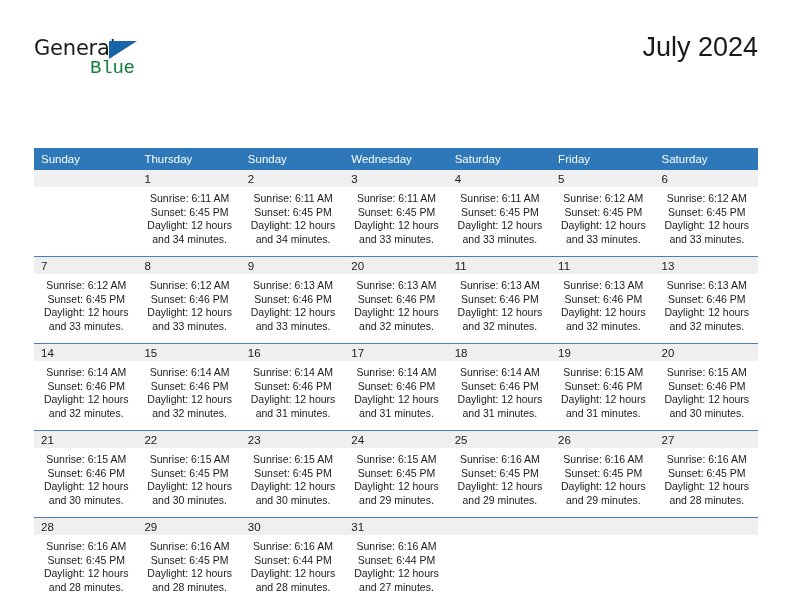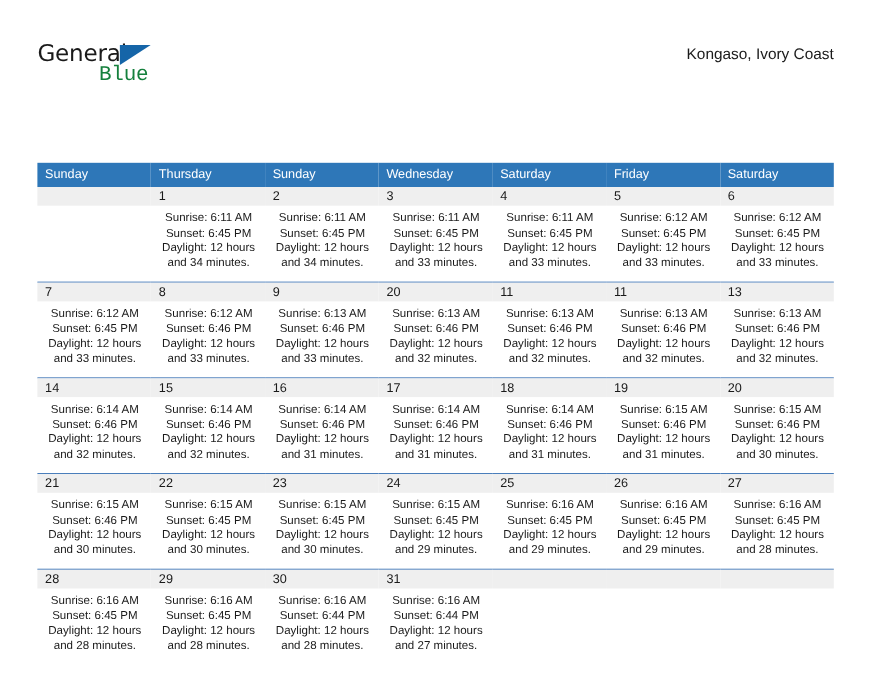--- a/index.html
+++ b/index.html
@@ -154,21 +154,21 @@
 
   <div class="header">
 
     <div class="logo">
       <span class="logo-general">General</span>
       <span class="logo-triangle"></span>
       <span class="logo-blue">Blue</span>
     </div>
 
     <div class="title-block">
-      <div class="cal-subtitle">Kongaso, Ivory Coast</div>
+      <div class="cal-title">July 2024</div>
     </div>
 
   </div>
 
   <table class="calendar">
     <thead>
       <tr>
           <th>Sunday</th>
           <th>Thursday</th>
           <th>Sunday</th>

